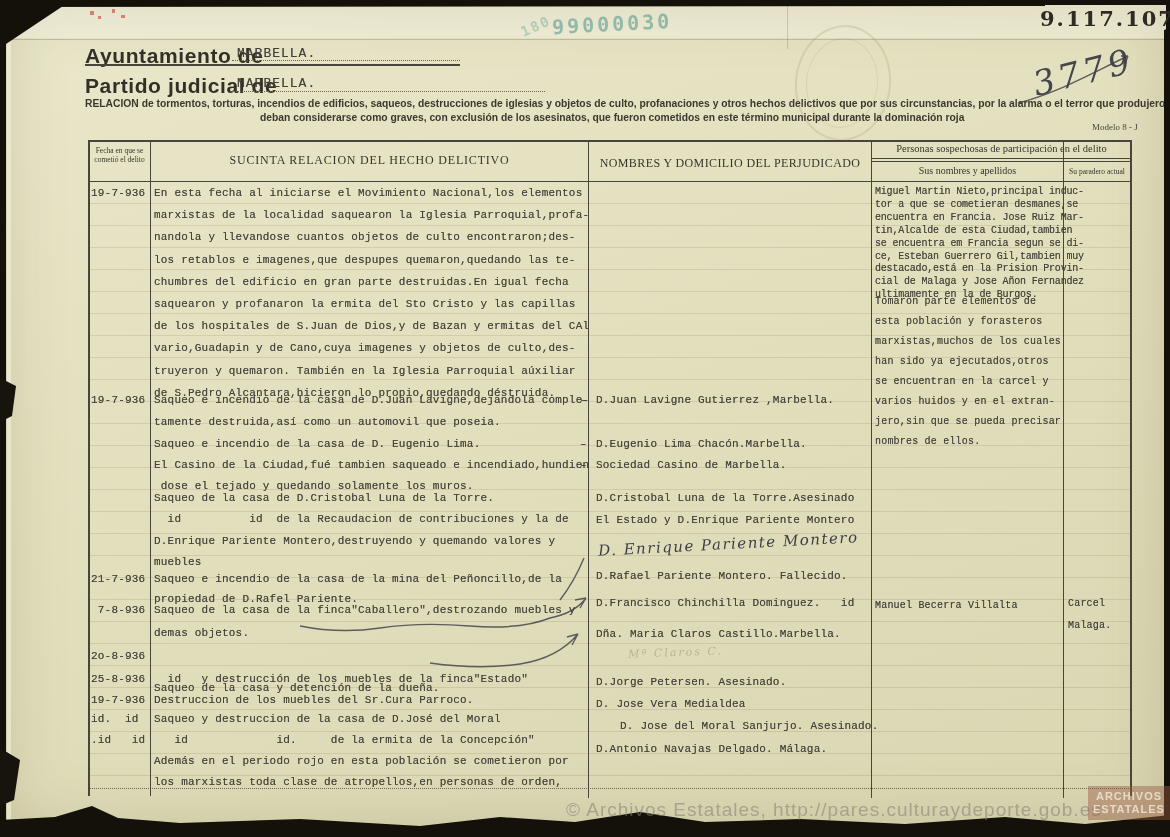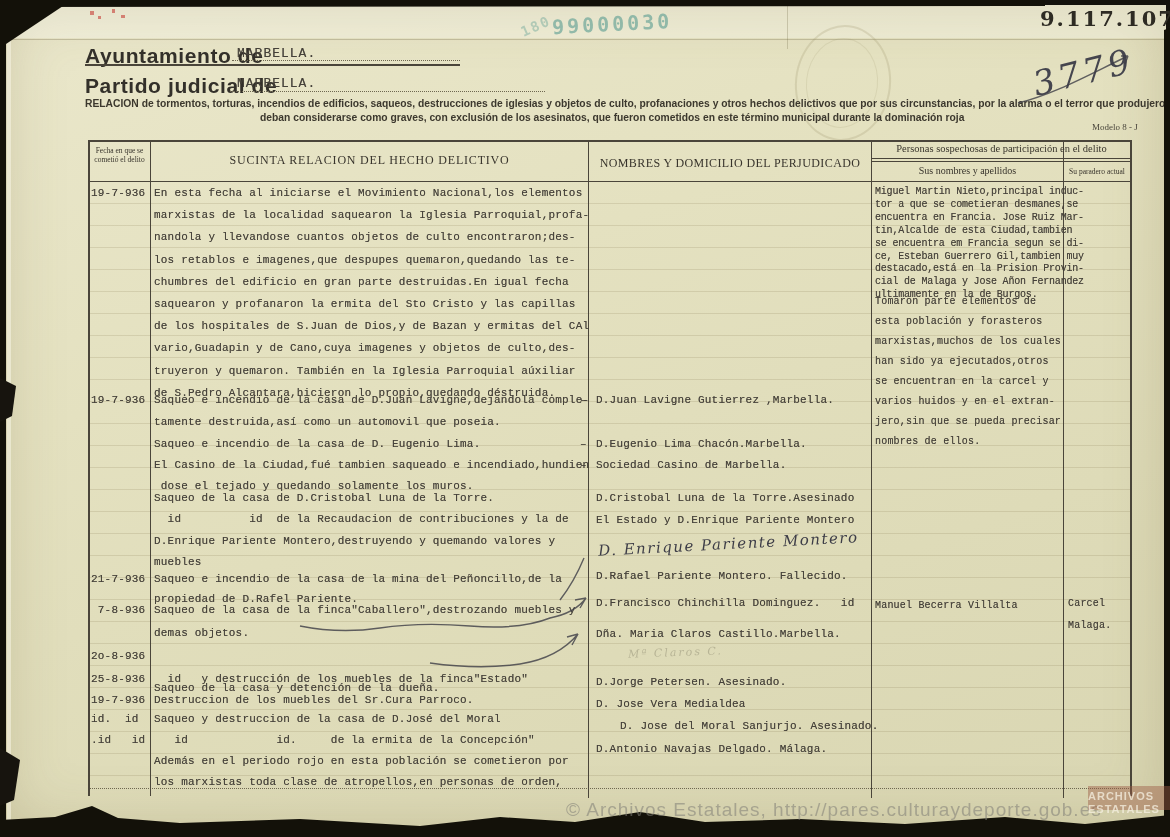--- a/index.html
+++ b/index.html
@@ -41,24 +41,24 @@
           background:repeating-linear-gradient(to bottom,transparent 0,transparent 21px,
                      rgba(115,100,60,.16) 21px,rgba(115,100,60,.16) 22px);}
   
   .stampnum{position:absolute;font-family:"DejaVu Sans Mono",monospace;font-weight:bold;
             font-size:20px;letter-spacing:3px;color:rgba(58,140,132,.50);transform:rotate(-3deg);}
   .stamppre{position:absolute;font-family:"DejaVu Sans Mono",monospace;font-weight:bold;
             font-size:14px;letter-spacing:2px;color:rgba(58,140,132,.32);transform:rotate(-24deg);}
   .hw3779{position:absolute;font-family:"DejaVu Serif",serif;font-style:italic;font-size:34px;
           letter-spacing:4px;color:#45454e;transform:rotate(-14deg);}
   .watermark{position:absolute;font-size:19px;color:rgba(128,126,118,.55);letter-spacing:1px;z-index:9;}
-  .archbox{position:absolute;left:1088px;top:786px;width:82px;height:24px;
+  .archbox{position:absolute;left:1088px;top:786px;width:82px;height:34px;
            background:rgba(155,92,68,.45);z-index:9;color:rgba(245,240,225,.75);
            font-size:11px;font-weight:bold;letter-spacing:1px;line-height:13px;
-           text-align:left;padding-top:4px;box-sizing:border-box;}
+           text-align:center;padding-top:4px;box-sizing:border-box;}
   svg.overlay{position:absolute;left:0;top:0;z-index:8;pointer-events:none;}
   .sealring{position:absolute;left:795px;top:25px;width:92px;height:112px;border-radius:50%;
             border:2px solid rgba(150,140,100,.22);transform:rotate(6deg);}
   .sealring2{position:absolute;left:806px;top:38px;width:70px;height:88px;border-radius:50%;
             border:1px solid rgba(150,140,100,.16);transform:rotate(6deg);}
 </style>
 </head>
 <body>
 
 <div id="canvas">

